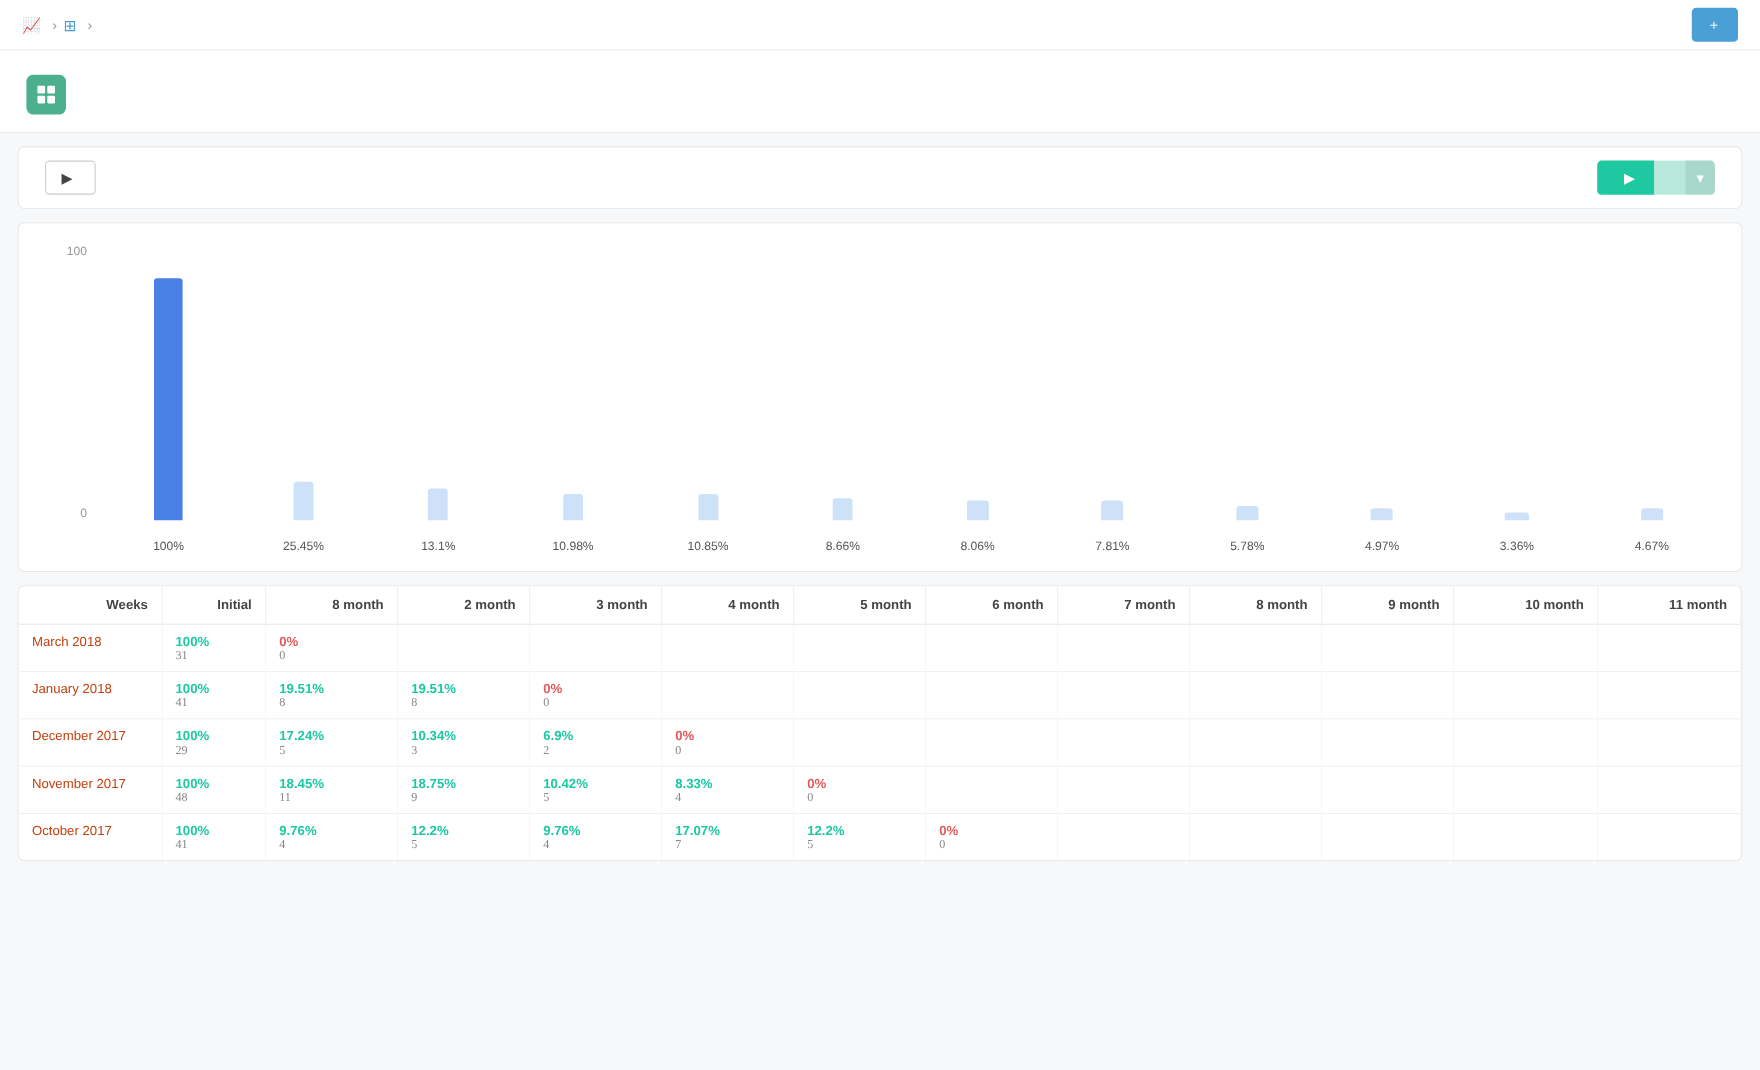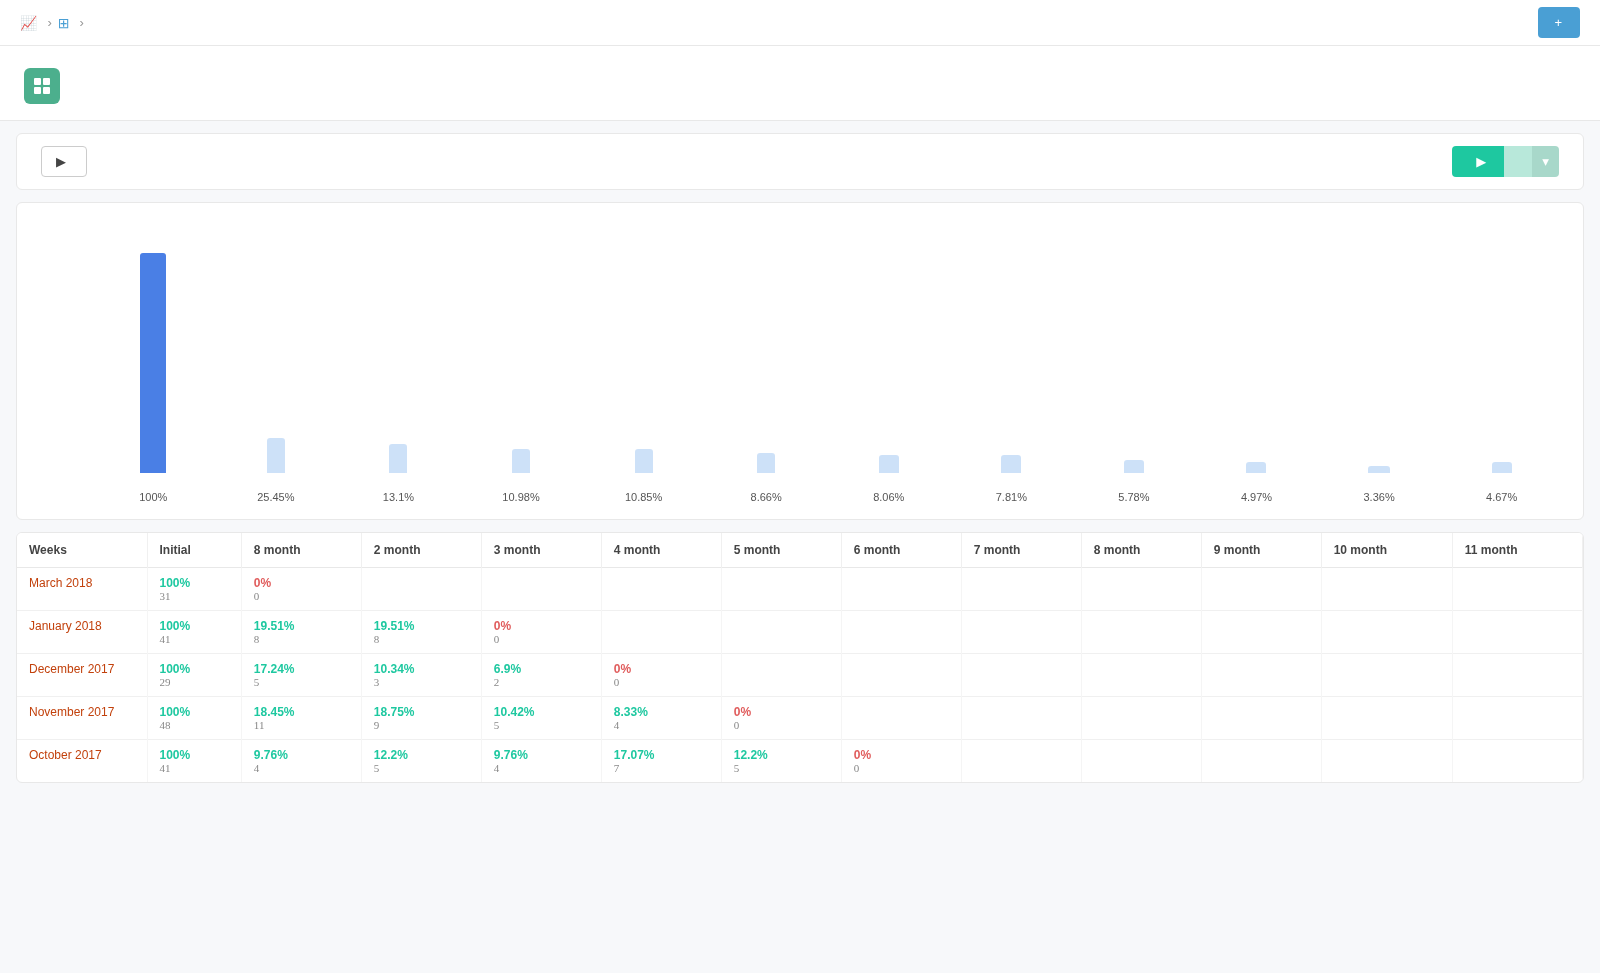--- a/index.html
+++ b/index.html
@@ -96,21 +96,21 @@
     }
 
     
     .table-section {
       background: #fff; margin: 12px 16px 16px;
       border: 1px solid #e8e8e8; border-radius: 6px; overflow: hidden;
     }
     table { width: 100%; border-collapse: collapse; font-size: 12px; }
     thead tr { background: #fff; border-bottom: 1px solid #e8e8e8; }
     thead th {
-      padding: 10px 12px; text-align: left; font-weight: 600; color: #444;
+      padding: 10px 12px; text-align: right; font-weight: 600; color: #444;
       border-right: 1px solid #f0f0f0; white-space: nowrap;
     }
     thead th:first-child { width: 130px; }
     tbody tr { border-bottom: 1px solid #f0f0f0; }
     tbody tr:last-child { border-bottom: none; }
     tbody td {
       padding: 8px 12px; border-right: 1px solid #f5f5f5; vertical-align: top;
     }
     tbody td:first-child { font-weight: 500; color: #c2410c; white-space: nowrap; }
     .cell-pct { font-weight: 600; display: block; }
@@ -176,20 +176,24 @@
       <span></span>
     </button>
     <button class="btn-save-arrow">
       <span>▾</span>
     </button>
   </div>
 </div>
 
 <div class="chart-section">
   <div class="chart-area">
+    <div class="chart-y-axis">
+      <span>100</span>
+      <span>0</span>
+    </div>
     <div class="chart-bars" id="chart-bars-container">
     <div class="chart-bar-col">
           <div class="bar bar-primary" style="height: 220px; width: 26px;"></div>
         </div>
         <div class="chart-bar-col">
           <div class="bar bar-light" style="height: 35.2px; width: 18px;"></div>
         </div>
         <div class="chart-bar-col">
           <div class="bar bar-light" style="height: 28.6px; width: 18px;"></div>
         </div>

